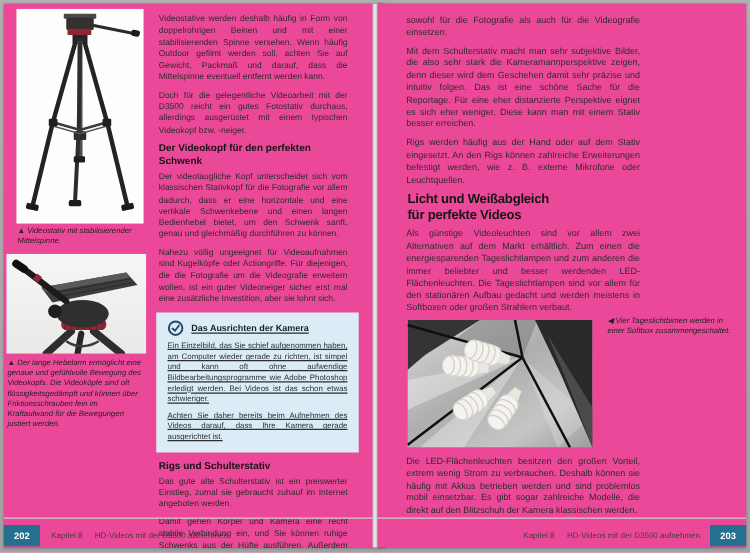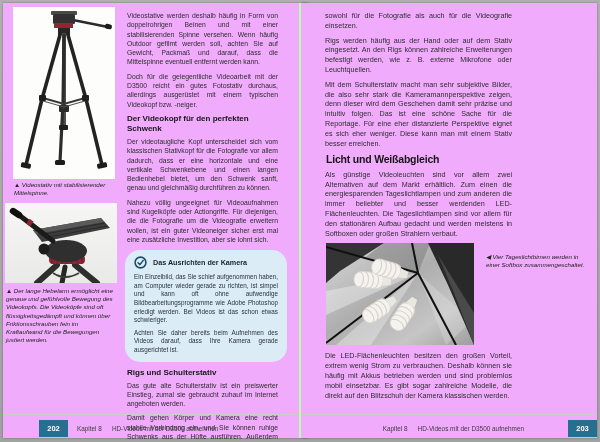--- a/index.html
+++ b/index.html
@@ -2,55 +2,55 @@
 <html><head>
 <meta charset="utf-8">
 <style>
   html,body{margin:0;padding:0;}
   body{
     width:600px;height:442px;position:relative;overflow:hidden;
     background:linear-gradient(180deg,#b0b0b0,#a2a2a2);
     font-family:"Liberation Sans",sans-serif;
     -webkit-font-smoothing:antialiased;
   }
-  .page{position:absolute;top:3px;height:435px;background:#f0abfc;box-shadow:0 0 2px rgba(0,0,0,.35);}
+  .page{position:absolute;top:3px;height:435px;background:#ec4899;box-shadow:0 0 2px rgba(0,0,0,.35);}
   .page-left{left:3px;width:305px;}
   .page-right{left:302px;width:295px;}
   .seam{position:absolute;top:3px;left:298px;width:4px;height:435px;
     background:linear-gradient(90deg,#bdbdbd,#ececec,#bdbdbd);}
 
   
   .body-text{color:#2d2d2d;text-align:justify;}
   .colL{position:absolute;left:124px;top:8px;width:151px;font-size:6.8px;line-height:9.3px;}
   .colR{position:absolute;left:23px;top:8px;width:187px;font-size:7.2px;line-height:9.8px;}
   .para{margin:0 0 5px 0;}
   .subhead{font-size:8px;line-height:10px;font-weight:bold;color:#151515;margin:4px 0 3px 0;text-align:left;}
   .bighead{font-size:10.5px;line-height:12.5px;font-weight:bold;color:#151515;
     letter-spacing:-.2px;margin:5px 0 4px 1px;text-align:left;}
 
   
   .caption{position:absolute;font-size:6.2px;line-height:8.2px;font-style:italic;color:#222;text-align:left;}
 
   
-  .infobox{background:#dcecf6;border-radius:15px;padding:6px 9px 7px 9px;margin:6px 0 6px -2px;width:144px;}
+  .infobox{background:#dcecf6;border-radius:0;padding:6px 9px 7px 9px;margin:6px 0 6px -2px;width:144px;text-decoration:underline;}
   .infobox-head{display:flex;align-items:center;gap:6px;margin-bottom:4px;}
   .infobox-title{font-size:7.2px;font-weight:bold;color:#15222b;}
   .infobox p{margin:0 0 4px 0;font-size:6.3px;line-height:8.6px;color:#26323a;text-align:justify;}
   .infobox p:last-child{margin-bottom:0;}
 
   
   .photo{position:absolute;}
   .photo svg{display:block;}
   .photo-softbox{position:relative;width:148px;height:102px;margin:4px 0 6px 1px;}
 
   
   .footrule{position:absolute;left:0;right:0;top:411px;height:1px;background:#cccccc;}
   .footer{position:absolute;top:417px;left:0;right:0;height:17px;display:flex;align-items:center;}
   .pagenum{width:29px;height:17px;background:#26708f;color:#ffffff;font-size:7.5px;font-weight:bold;
-    display:flex;align-items:center;justify-content:center;flex:0 0 auto;margin-left:36px;}
+    display:flex;align-items:center;justify-content:center;flex:0 0 auto;}
   .foottext{font-size:6.4px;color:#3d3d3d;display:flex;gap:10px;}
   .footer-left .foottext{margin-left:9px;}
   .footer-right{justify-content:flex-end;}
   .footer-right .foottext{margin-right:8px;}
 </style>
 </head>
 <body>
 
 <div class="page page-left">
 
@@ -152,24 +152,24 @@
       <span>Kapitel 8</span>
       <span>HD-Videos mit der D3500 aufnehmen</span>
     </div>
   </div>
 </div>
 
 <div class="page page-right">
 
   <div class="colR body-text">
     <p class="para">sowohl für die Fotografie als auch für die Videografie einsetzen.</p>
+    <p class="para">Mit dem Schulterstativ macht man sehr subjektive Bilder, die also sehr stark die Kameramannperspektive zeigen, denn dieser wird dem Geschehen damit sehr präzise und intuitiv folgen. Das ist eine schöne Sache für die Reportage. Für eine eher distanzierte Perspektive eignet es sich eher weniger. Diese kann man mit einem Stativ besser erreichen.</p>
     <p class="para">Rigs werden häufig aus der Hand oder auf dem Stativ eingesetzt. An den Rigs können zahlreiche Erweiterungen befestigt werden, wie z. B. externe Mikrofone oder Leuchtquellen.</p>
-    <p class="para">Mit dem Schulterstativ macht man sehr subjektive Bilder, die also sehr stark die Kameramannperspektive zeigen, denn dieser wird dem Geschehen damit sehr präzise und intuitiv folgen. Das ist eine schöne Sache für die Reportage. Für eine eher distanzierte Perspektive eignet es sich eher weniger. Diese kann man mit einem Stativ besser erreichen.</p>
     <h2 class="bighead"><span>Licht und Weißabgleich</span><br>
-      </h2>
+      <span>für perfekte Videos</span></h2>
     <p class="para">Als günstige Videoleuchten sind vor allem zwei Alternativen auf dem Markt erhältlich. Zum einen die energiesparenden Tageslichtlampen und zum anderen die immer beliebter und besser werdenden LED-Flächenleuchten. Die Tageslichtlampen sind vor allem für den stationären Aufbau gedacht und werden meistens in Softboxen oder großen Strahlern verbaut.</p>
 
     <div class="photo-softbox">
       <svg width="148" height="102" viewBox="0 0 148 102">
         <defs>
           <linearGradient id="silver" x1="0" y1="0" x2="1" y2="1">
             <stop offset="0" stop-color="#d8d8d8"></stop>
             <stop offset="0.45" stop-color="#aeaeae"></stop>
             <stop offset="0.75" stop-color="#c6c6c6"></stop>
             <stop offset="1" stop-color="#9d9d9d"></stop>

